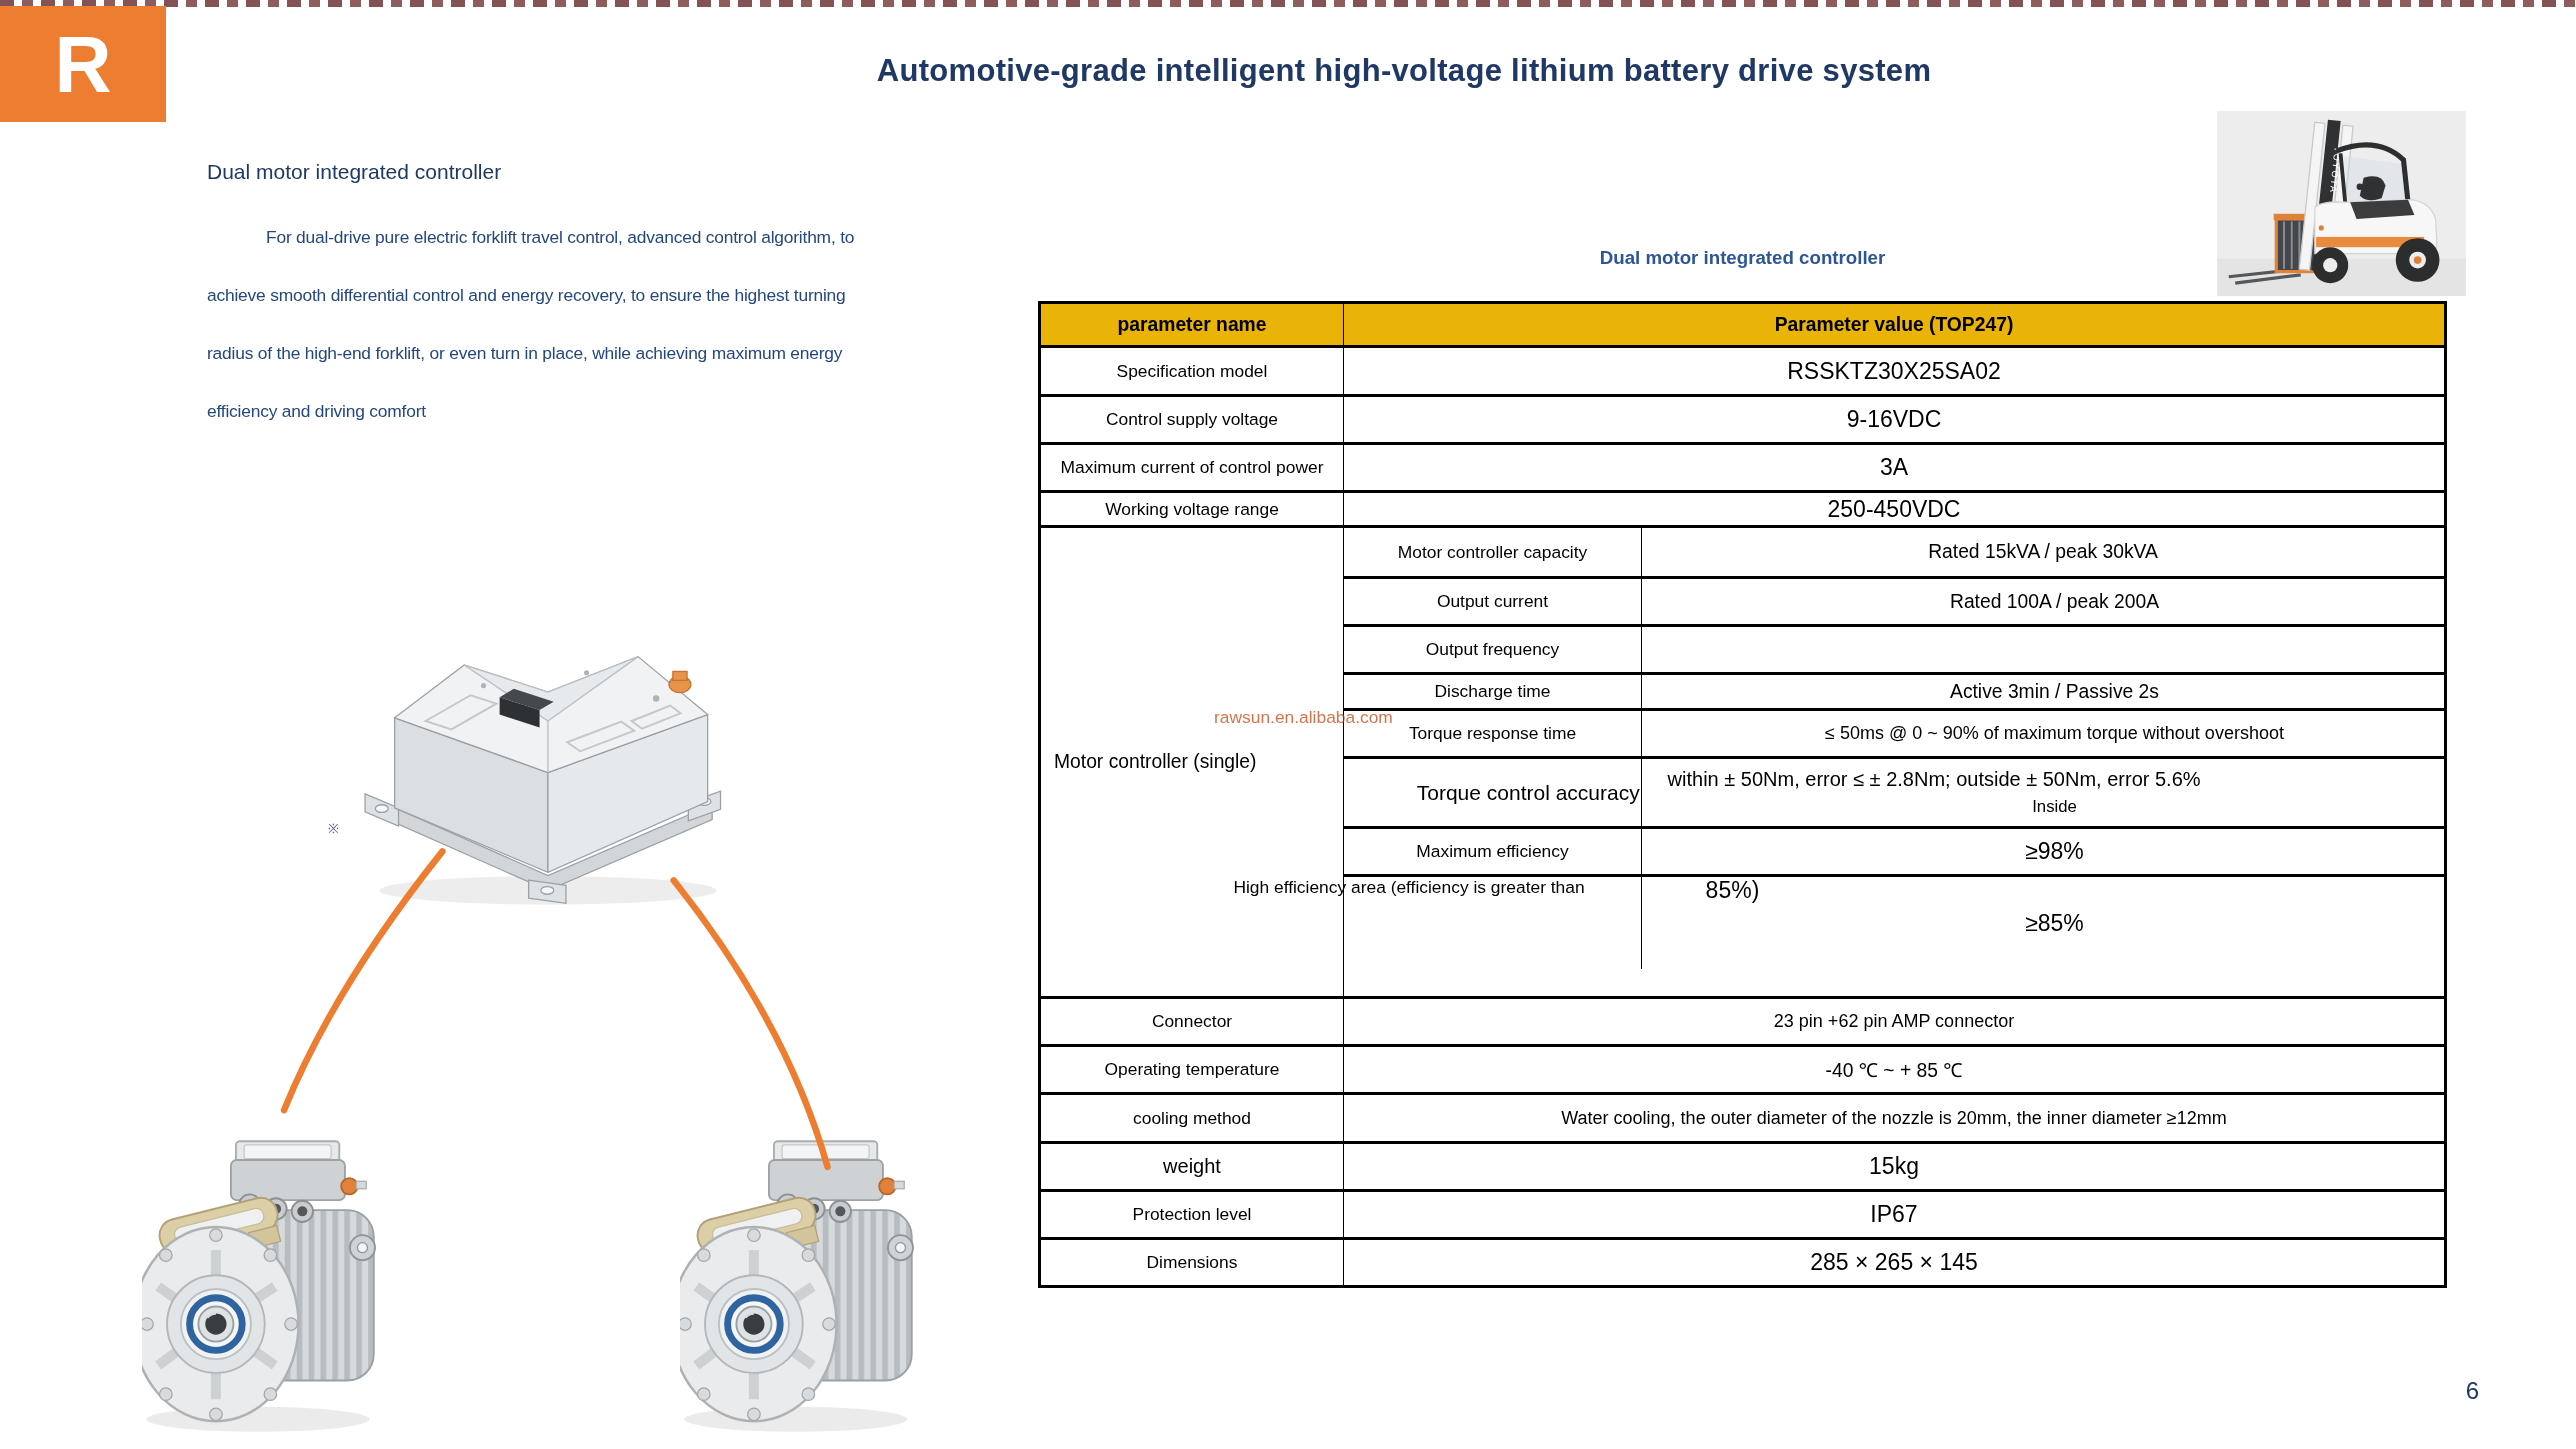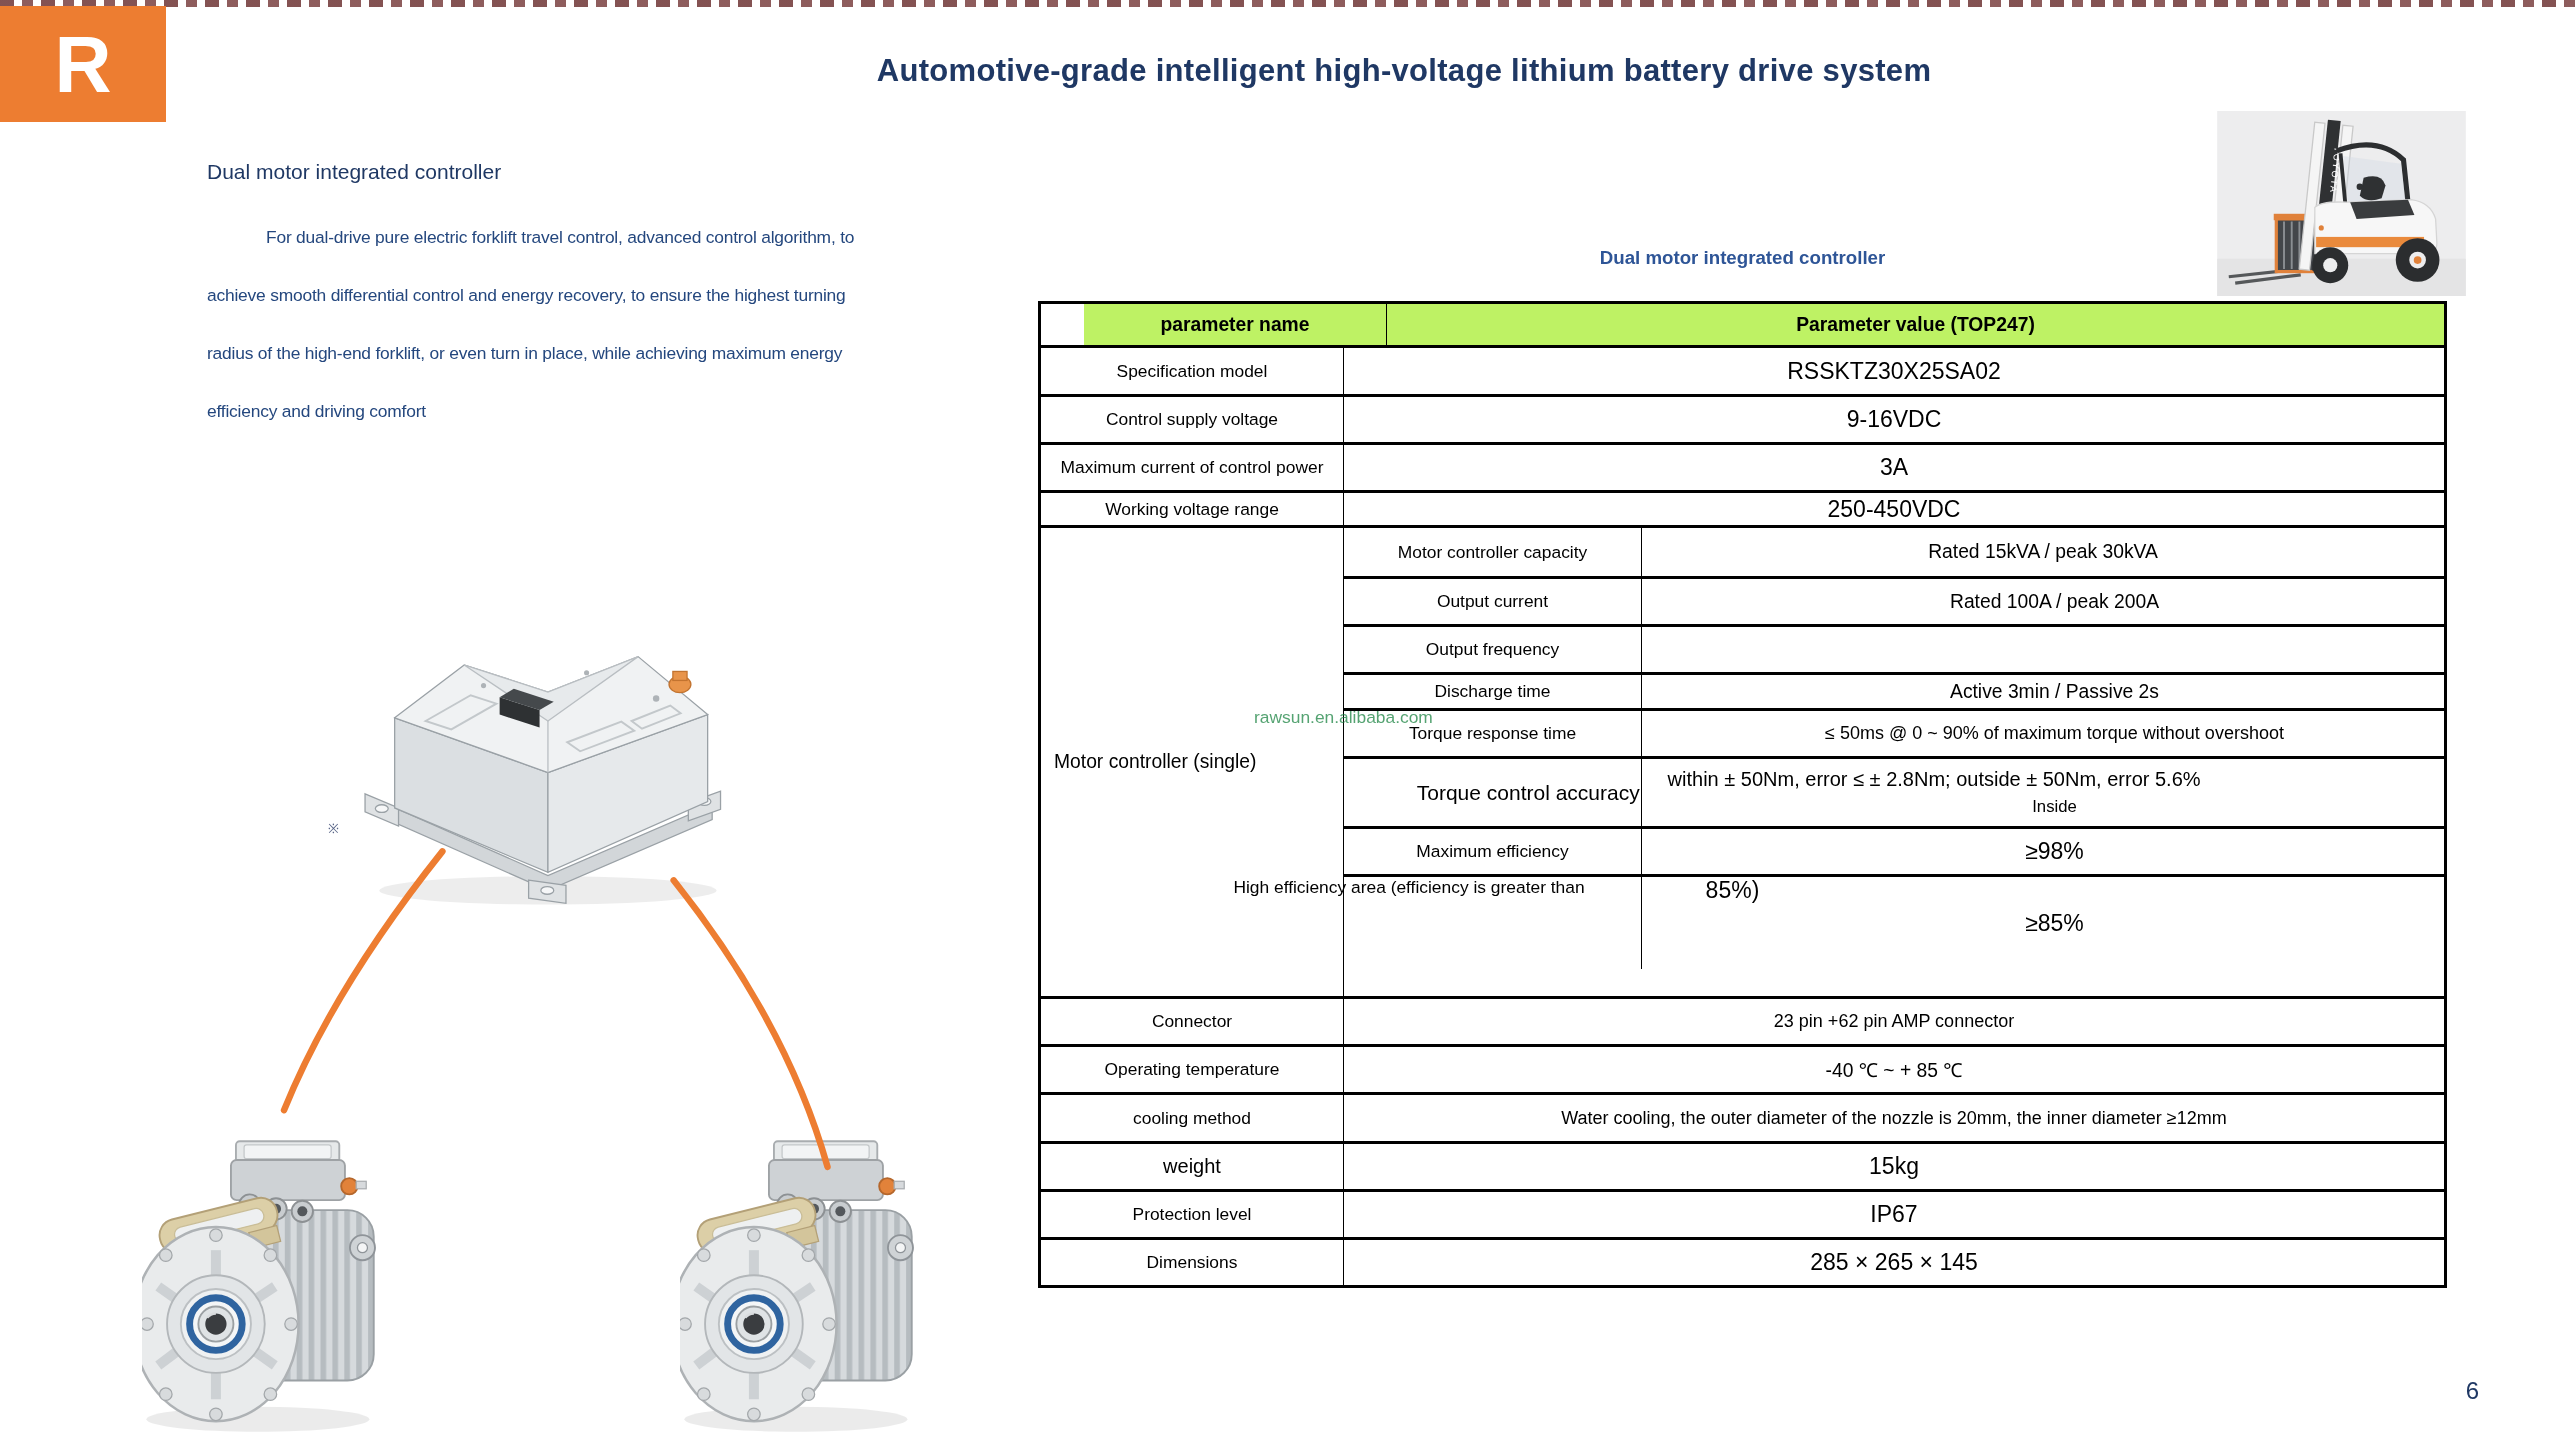--- a/index.html
+++ b/index.html
@@ -16,32 +16,32 @@
     display:flex;align-items:center;justify-content:center;}
   .logo span{color:#fff;font-size:79px;font-weight:bold;line-height:1;}
 
   
   .title{left:773px;top:53px;width:1262px;text-align:center;
     font-size:31px;font-weight:bold;color:#1F3864;letter-spacing:0.3px;}
   .left-heading{left:207px;top:160px;font-size:21px;color:#1F3864;}
   .pline{left:207px;width:811px;font-size:17.4px;color:#24477E;letter-spacing:-0.2px;white-space:nowrap;}
   .pline.indent{padding-left:59px;}
 
-  .watermark{left:1254px;top:707px;font-size:17.4px;color:#15803d;opacity:.72;z-index:30;pointer-events:none;}
+  .watermark{left:1214px;top:707px;font-size:17.4px;color:#c2410c;opacity:.72;z-index:30;pointer-events:none;}
   .tiny-mark{left:328px;top:819px;font-size:13px;color:#3b4a72;opacity:.85;z-index:6;}
   .page-num{left:2434px;top:1377px;width:77px;text-align:center;font-size:24px;color:#1F3864;}
 
   
   .tcaption{left:1038px;top:247px;width:1409px;text-align:center;
     font-size:18.7px;font-weight:bold;color:#2E5597;}
   .spec-table{left:1038px;top:301px;width:1409px;border:3.2px solid #000;
     background:#fff;display:flex;flex-direction:column;box-sizing:border-box;z-index:20;}
   .trow{display:flex;flex:none;box-sizing:border-box;}
   .trow + .trow{border-top:3.2px solid #000;}
-  .thead{background:#bef264;margin-left:43px;}
+  .thead{background:#eab308;}
   .thead .cell{font-weight:bold;font-size:19.3px;}
   .cell{display:flex;align-items:center;justify-content:center;text-align:center;
     box-sizing:border-box;color:#000;}
   .c1{width:303px;flex:none;border-right:1.9px solid #000;}
   .c2{width:298px;flex:none;border-right:1.9px solid #000;}
   .cv{flex:1;min-width:0;}
   .subcol{flex:1;display:flex;flex-direction:column;min-width:0;}
   .srow{display:flex;flex:none;box-sizing:border-box;}
   .srow + .srow{border-top:3.2px solid #000;gap:23px;}
 

